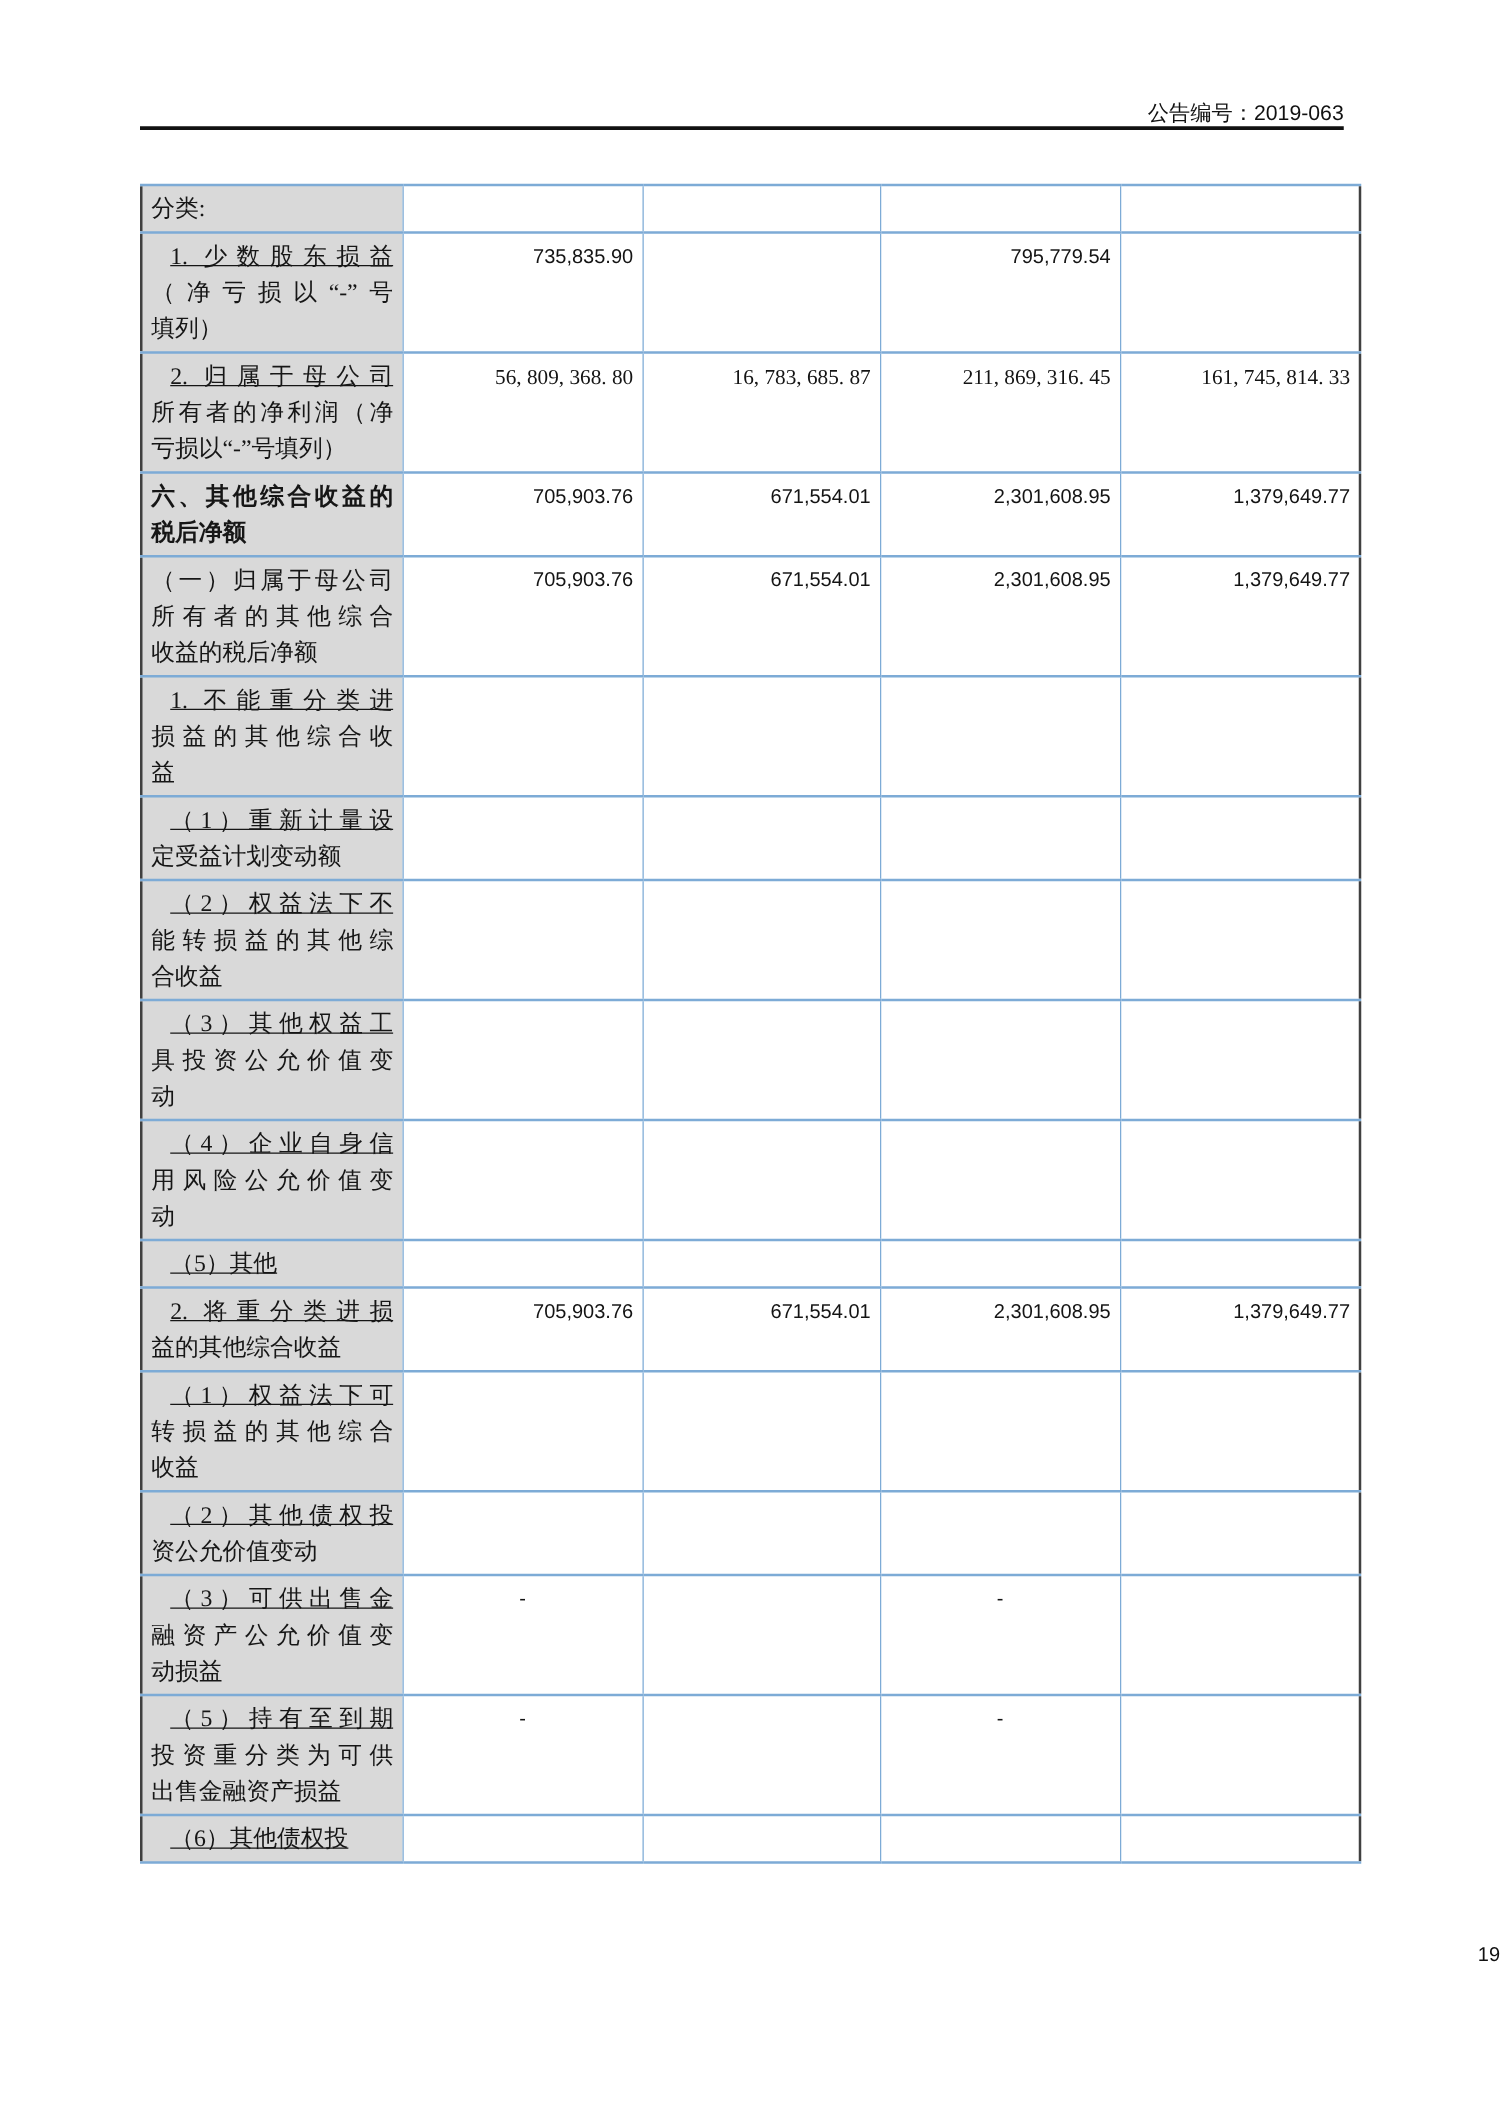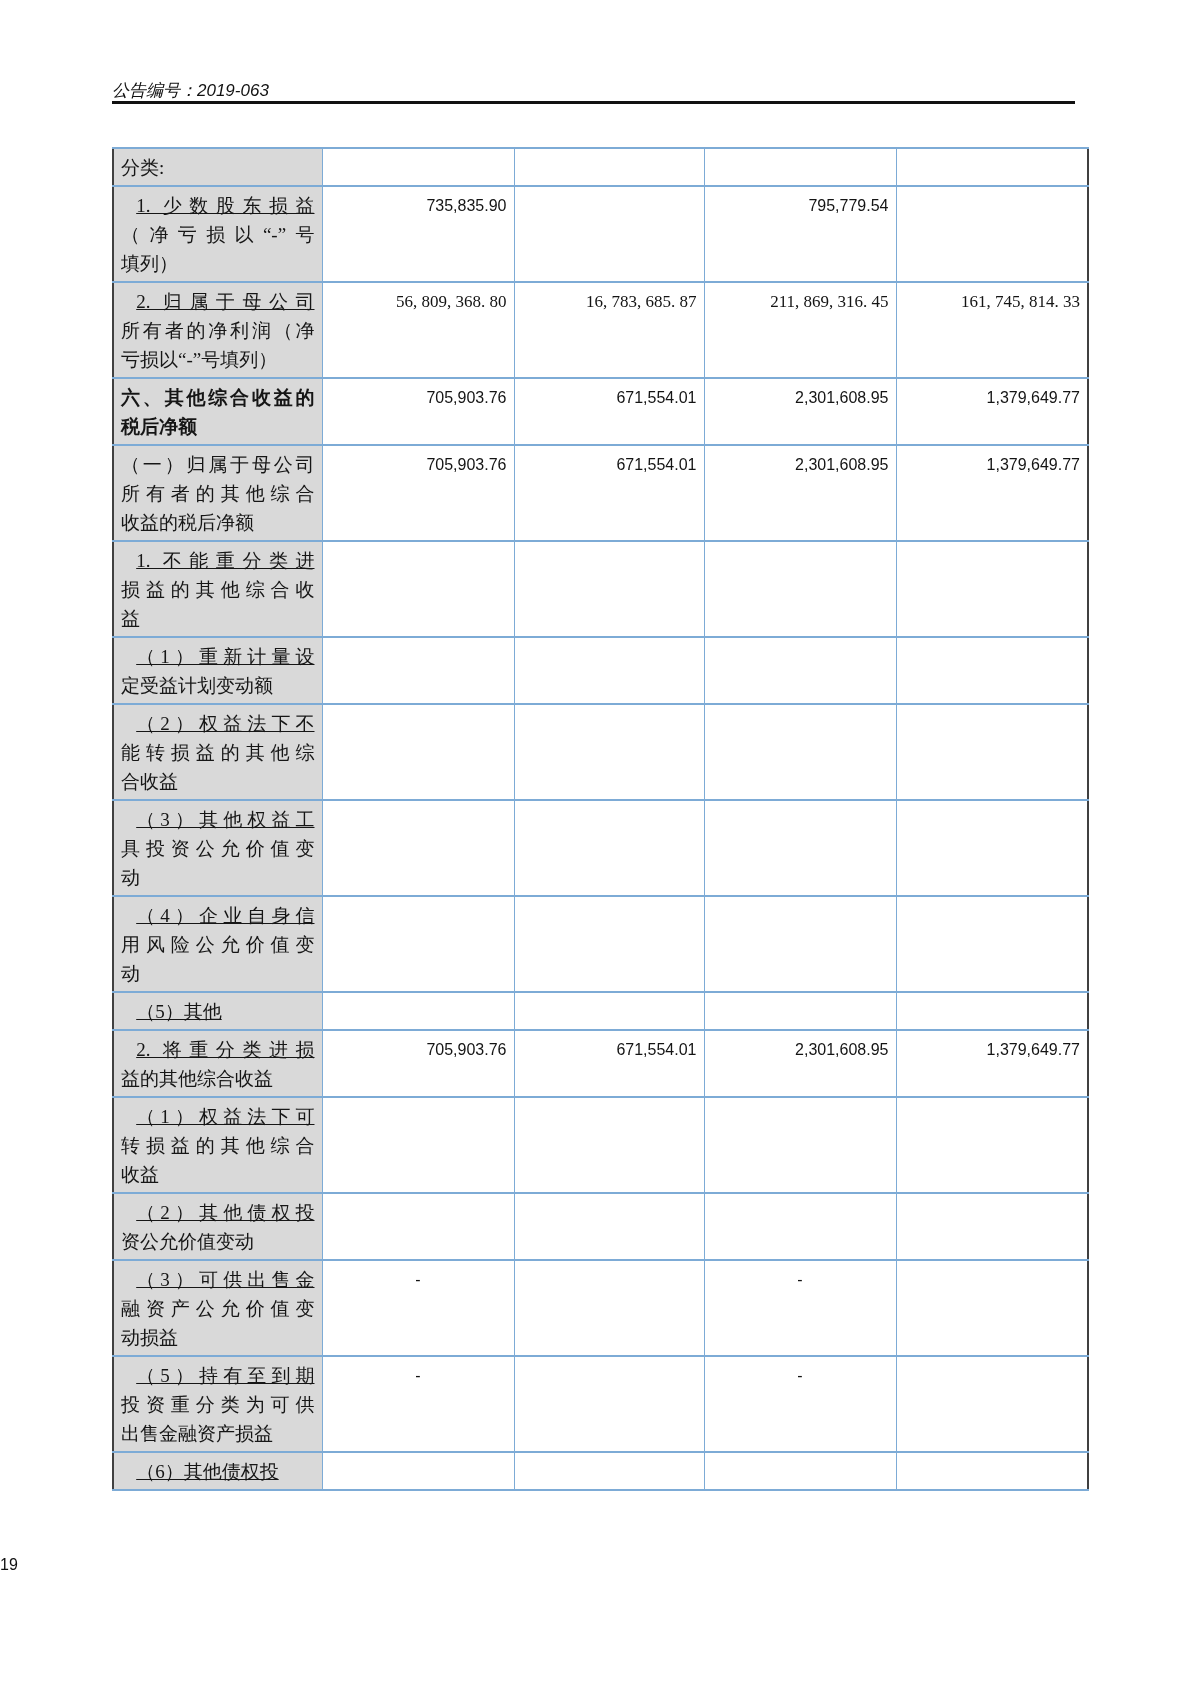--- a/index.html
+++ b/index.html
@@ -5,22 +5,22 @@
   html,body { margin:0; padding:0; background:#ffffff; }
   body {
     width:1200px; height:1696px; position:relative;
     font-family:"Liberation Serif", serif; color:#1b1b1b;
     -webkit-font-smoothing:antialiased;
   }
   .page { position:absolute; inset:0; }
 
   .doc-header {
     position:absolute; top:79px; left:112px; width:963px;
-    text-align:left; font-family:"Liberation Sans", sans-serif;
-    font-size:17px; color:#111;font-style:italic;
+    text-align:right; font-family:"Liberation Sans", sans-serif;
+    font-size:17px; color:#111;
   }
   .header-rule {
     position:absolute; top:101px; left:112px; width:963px;
     height:0; border-top:3px solid #111;
   }
 
   table.fin {
     position:absolute; top:147px; left:112px; width:975px;
     border-collapse:collapse; table-layout:fixed;
     border:2px solid #404040;
@@ -41,21 +41,21 @@
 
   td.val {
     text-align:right; line-height:29px; padding-right:9px;
     font-family:"Liberation Sans", sans-serif; font-size:16px; color:#141414;
   }
   tr.serifnum td.val { font-family:"Liberation Serif", serif; font-size:17px;text-align:right; }
   td.val.dash { text-align:center; padding-right:7px; }
 
   .page-number {
     position:absolute; top:1556px; left:0; width:1200px;
-    text-align:left; font-family:"Liberation Sans", sans-serif;
+    text-align:right; font-family:"Liberation Sans", sans-serif;
     font-size:16px; color:#111;
   }
 </style>
 </head>
 <body>
 
 <div class="page">
 
   <div class="doc-header">
     <span>公告编号：2019-063</span>

